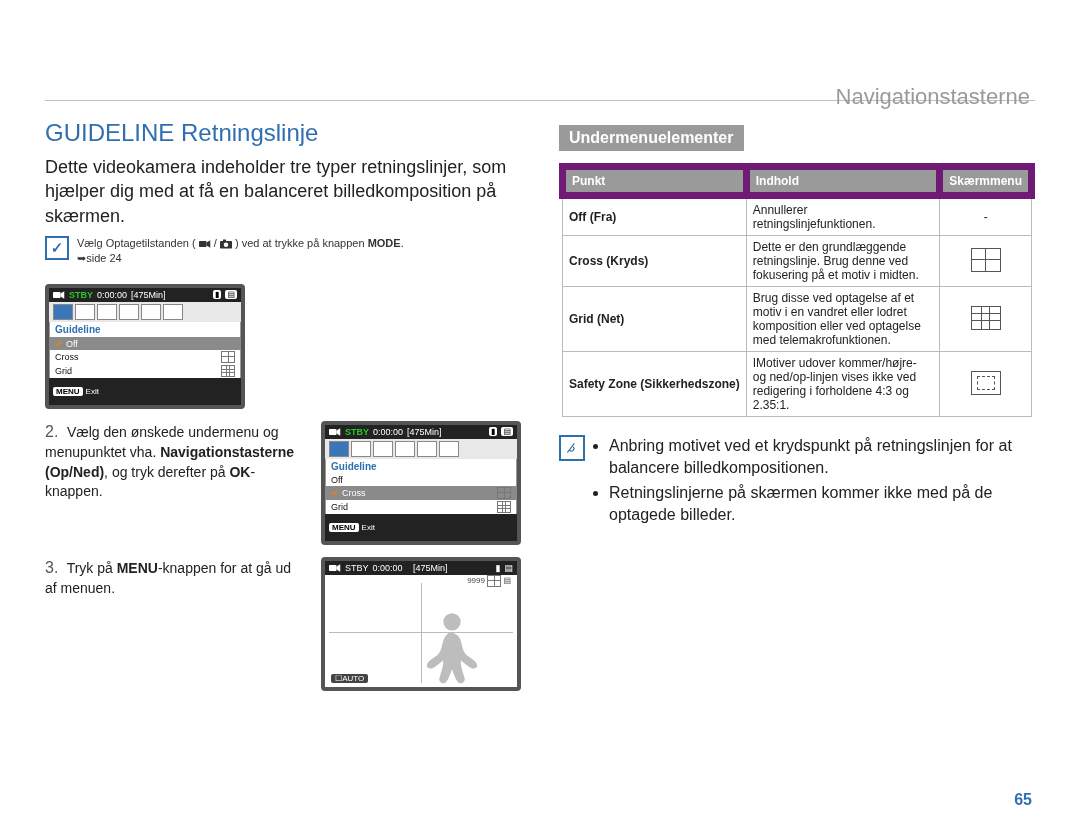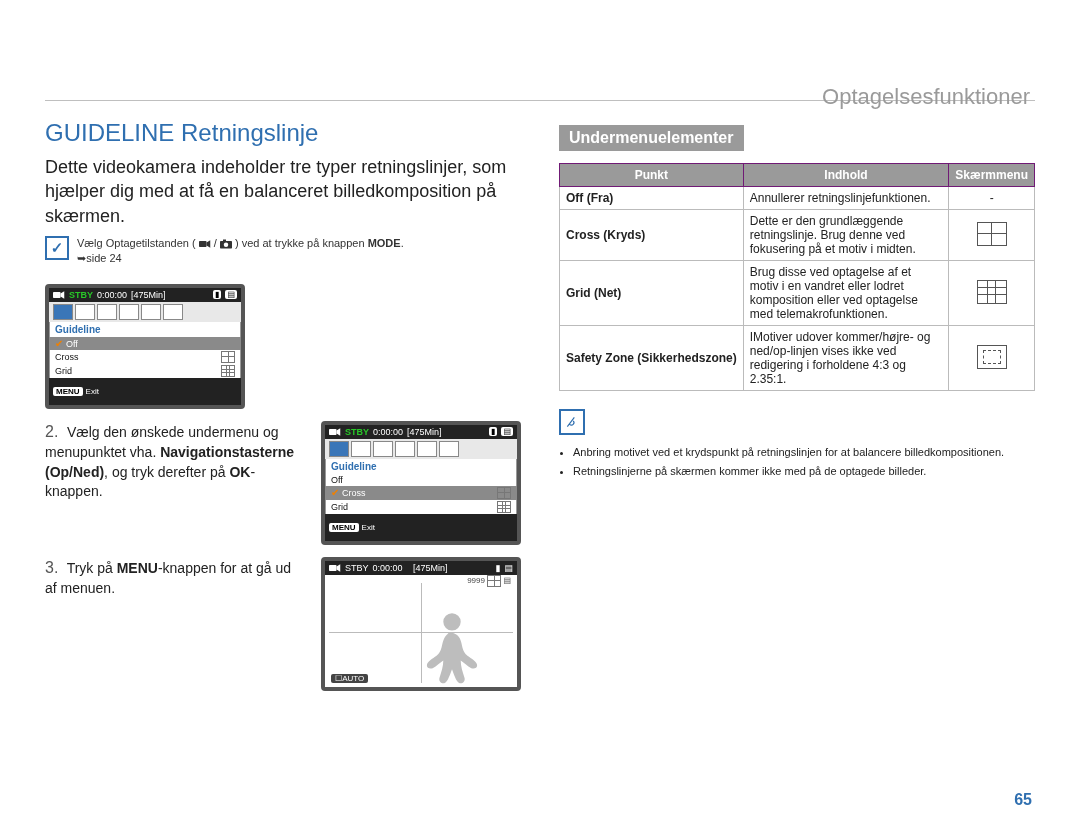--- a/index.html
+++ b/index.html
@@ -47,48 +47,48 @@
   .lcd-big .grid-overlay::before{content:"";position:absolute;inset:0;background:
      linear-gradient(#bbb,#bbb) 50% 0/1px 100% no-repeat,
      linear-gradient(#bbb,#bbb) 0 50%/100% 1px no-repeat;}
   .silhouette{position:absolute;right:36px;bottom:2px;width:58px;height:78px;}
   .silhouette svg{width:100%;height:100%;}
   .auto-tag{position:absolute;left:6px;bottom:4px;background:#444;color:#fff;font-size:8px;padding:0 4px;border-radius:2px;text-align:center;}
 
   
   .sub-h{background:#9a9a9a;color:#fff;font-size:16px;font-weight:bold;display:inline-block;padding:4px 10px;margin:6px 0 12px 0;}
   table.opts{width:100%;border-collapse:collapse;font-size:12px;}
-  table.opts th{background:#9a9a9a;color:#fff;font-weight:bold;padding:4px 6px;text-align:center;border:1px solid #701a75;}
+  table.opts th{background:#9a9a9a;color:#fff;font-weight:bold;padding:4px 6px;text-align:left;border:7px solid #701a75;}
   table.opts td{border:1px solid #bbb;padding:4px 6px;vertical-align:middle;}
   table.opts td.pt{font-weight:bold;white-space:nowrap;}
   table.opts td.ic{text-align:center;width:70px;}
   .ic-box{width:28px;height:22px;border:1px solid #555;display:inline-block;position:relative;}
   .ic-box.cross::before{content:"";position:absolute;inset:0;background:linear-gradient(#555,#555) 50% 0/1px 100% no-repeat,linear-gradient(#555,#555) 0 50%/100% 1px no-repeat;}
   .ic-box.grid::before{content:"";position:absolute;inset:0;background:
      linear-gradient(#555,#555) 33% 0/1px 100% no-repeat,
      linear-gradient(#555,#555) 66% 0/1px 100% no-repeat,
      linear-gradient(#555,#555) 0 33%/100% 1px no-repeat,
      linear-gradient(#555,#555) 0 66%/100% 1px no-repeat;}
   .ic-box.safe::before{content:"";position:absolute;left:5px;right:5px;top:4px;bottom:4px;border:1px dashed #555;}
 
-  .tip-row{display:flex;gap:10px;margin-top:18px;font-size:11px;flex-direction:column;}
+  .tip-row{display:flex;gap:10px;margin-top:18px;font-size:16px;}
   .tip-icon{width:22px;height:22px;border:2px solid #2f6fb0;display:flex;align-items:center;justify-content:center;flex:0 0 auto;}
   .tip-icon svg{width:14px;height:14px;}
   .tips ul{margin:0;padding-left:14px;}
   .tips li{margin-bottom:4px;line-height:1.35;}
 
   .pagenum{position:absolute;right:48px;bottom:18px;font-size:16px;font-weight:bold;color:#2f6fb0;}
   .cam-ic{width:12px;height:10px;display:inline-block;vertical-align:middle;}
 </style>
 </head>
 <body>
 
 <div class="page">
   <hr class="hr-top">
-  <div class="section-top">Optagelsesfunktioner</div>
+  <div class="section-top">Navigationstasterne</div>
 
   <div class="cols">
 
     <div class="col">
       <h1 class="h1">GUIDELINE Retningslinje</h1>
       <p class="intro">Dette videokamera indeholder tre typer retningslinjer, som hjælper dig med at få en balanceret billedkomposition på skærmen.</p>
 
       <div class="note-row">
         <div class="chk">✓</div>
         <div class="note-text">

